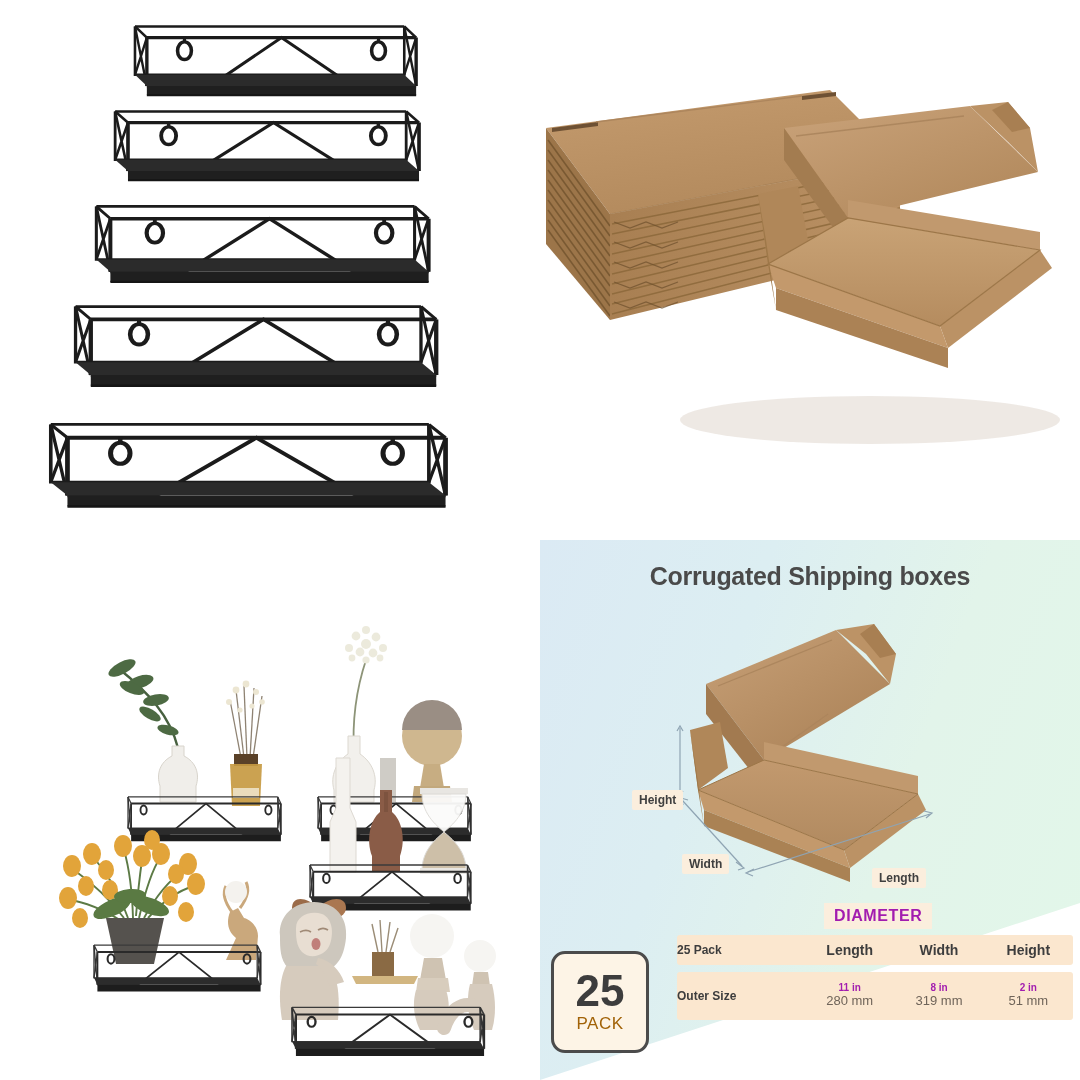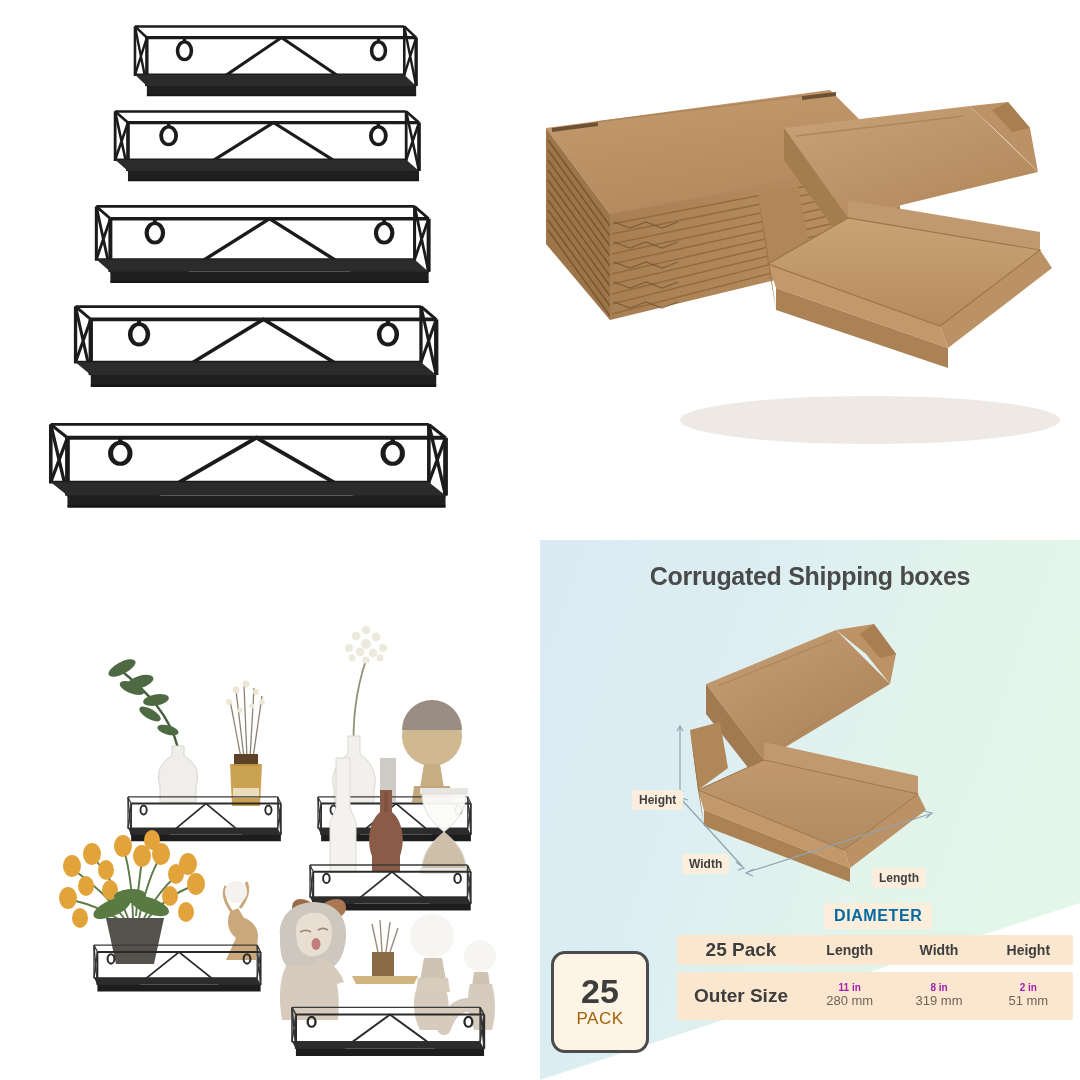--- a/index.html
+++ b/index.html
@@ -38,37 +38,37 @@
   .box3d{position:absolute;left:128px;top:78px;width:280px;height:270px;}
   .box3d svg{display:block;width:100%;height:100%;}
 
   .dimlabel{position:absolute;background:#fbeedd;color:#3f3f3f;
     font-size:12px;font-weight:bold;padding:3px 7px;border-radius:2px;white-space:nowrap;}
   #lbl-height{left:92px;top:250px;}
   #lbl-width{left:142px;top:314px;}
   #lbl-length{left:332px;top:328px;}
 
   .diameter{position:absolute;left:284px;top:363px;background:#fbeedd;
-    color:#0369a1;font-size:16px;font-weight:bold;letter-spacing:0.6px;padding:4px 10px;}
+    color:#a21caf;font-size:16px;font-weight:bold;letter-spacing:0.6px;padding:4px 10px;}
 
   .spec-table{position:absolute;left:137px;top:395px;width:396px;}
   .spec-row{display:flex;align-items:center;background:#fbe7cf;border-radius:3px;
     margin-bottom:7px;}
   .spec-row.head{height:30px;}
   .spec-row.body{height:48px;}
-  .spec-c0{width:128px;text-align:center;font-size:19px;font-weight:bold;color:#3d3d3d;}
+  .spec-c0{width:128px;text-align:left;font-size:12px;font-weight:bold;color:#3d3d3d;}
   .spec-c{flex:1;text-align:center;}
   .spec-in{font-size:10px;font-weight:bold;color:#a21caf;line-height:1.15;}
   .spec-mm{font-size:13px;color:#6f6459;line-height:1.3;}
   .spec-hc{flex:1;text-align:center;font-size:14px;font-weight:bold;color:#3d3d3d;}
 
   .pack-badge{position:absolute;left:11px;top:411px;width:92px;height:96px;
     background:#fdf4e6;border:3px solid #4b4b4b;border-radius:14px;
     display:flex;flex-direction:column;align-items:center;justify-content:center;}
-  .pack-num{font-size:34px;font-weight:bold;color:#3d3d3d;line-height:1;}
+  .pack-num{font-size:44px;font-weight:bold;color:#3d3d3d;line-height:1;}
   .pack-word{font-size:17px;color:#a16207;letter-spacing:0.5px;line-height:1.35;}
 </style>
 </head>
 <body>
 
 <div class="page">
 
   <div class="quad" id="q-tl">
     <div class="shelf-stack">
       <svg viewBox="0 0 540 540">

